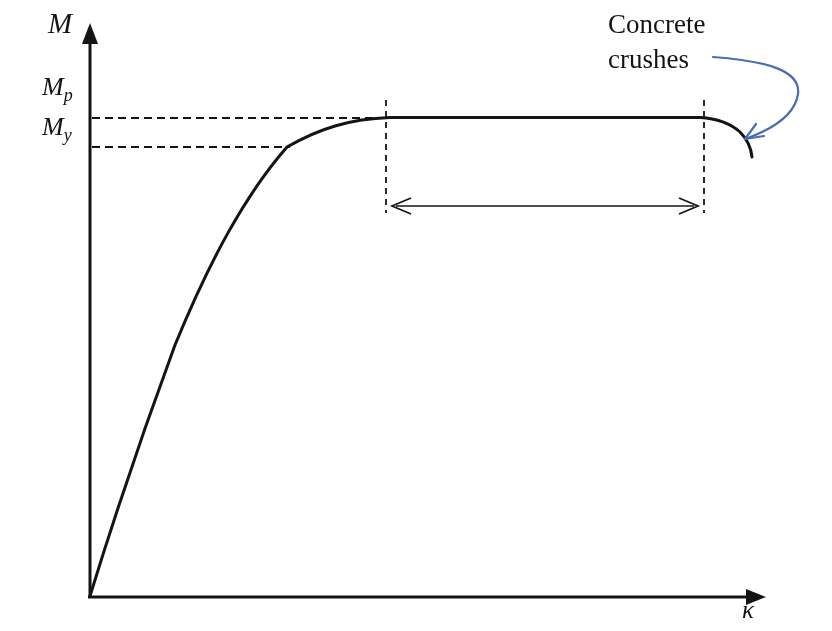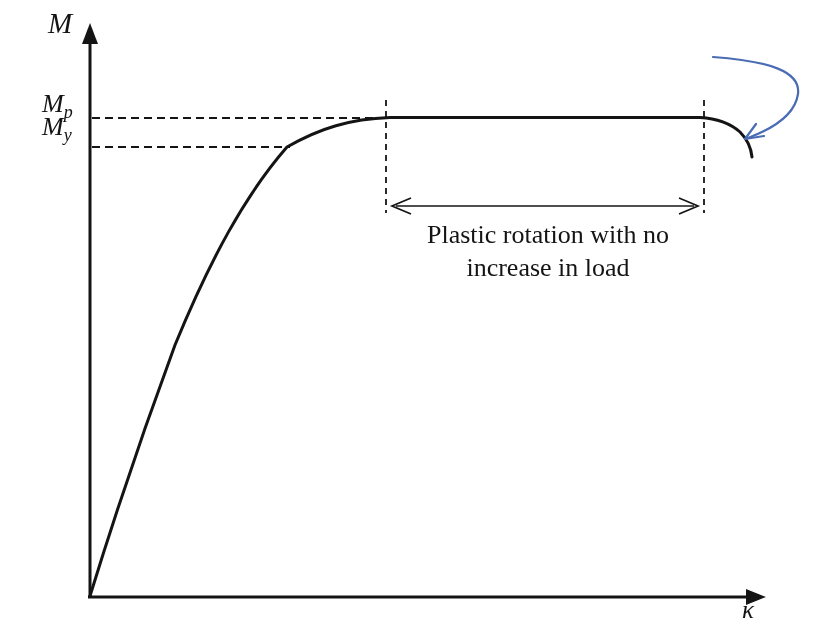--- a/index.html
+++ b/index.html
@@ -8,21 +8,21 @@
     width: 832px;
     height: 631px;
     background: #ffffff;
     overflow: hidden;
     font-family: "Liberation Serif", "DejaVu Serif", serif;
     color: #141414;
   }
   .stage svg { position: absolute; left: 0; top: 0; }
   .lbl { position: absolute; white-space: pre-line; }
   .m-label    { left: 48px;  top: 7px;   font-size: 29px; font-style: italic; }
-  .mp-label   { left: 42px;  top: 89px;  font-size: 26px; font-style: italic; text-align: center; }
+  .mp-label   { left: 42px;  top: 72px;  font-size: 26px; font-style: italic; text-align: center; }
   .my-label   { left: 42px;  top: 112px; font-size: 26px; font-style: italic; }
   .mp-label sub, .my-label sub { font-size: 18px; font-style: italic; line-height: 0; }
   .kappa-label{ left: 742px; top: 596px; font-size: 25px; font-style: italic; }
   .concrete-label {
     left: 608px; top: 7px;
     font-size: 27px; line-height: 35px;
     text-align: left;
   }
   .plastic-label {
     left: 383px; top: 218px; width: 330px;
@@ -69,17 +69,17 @@
   </svg>
 
   <div class="lbl m-label">M</div>
 
   <div class="lbl mp-label"><span>M</span><sub>p</sub></div>
 
   <div class="lbl my-label"><span>M</span><sub>y</sub></div>
 
   <div class="lbl kappa-label">κ</div>
 
+  <div class="lbl concrete-label">Concrete
+crushes</div>
 
-  <div class="lbl plastic-label">Plastic rotation with no
-increase in load</div>
 
 </div>
 
 </body></html>

